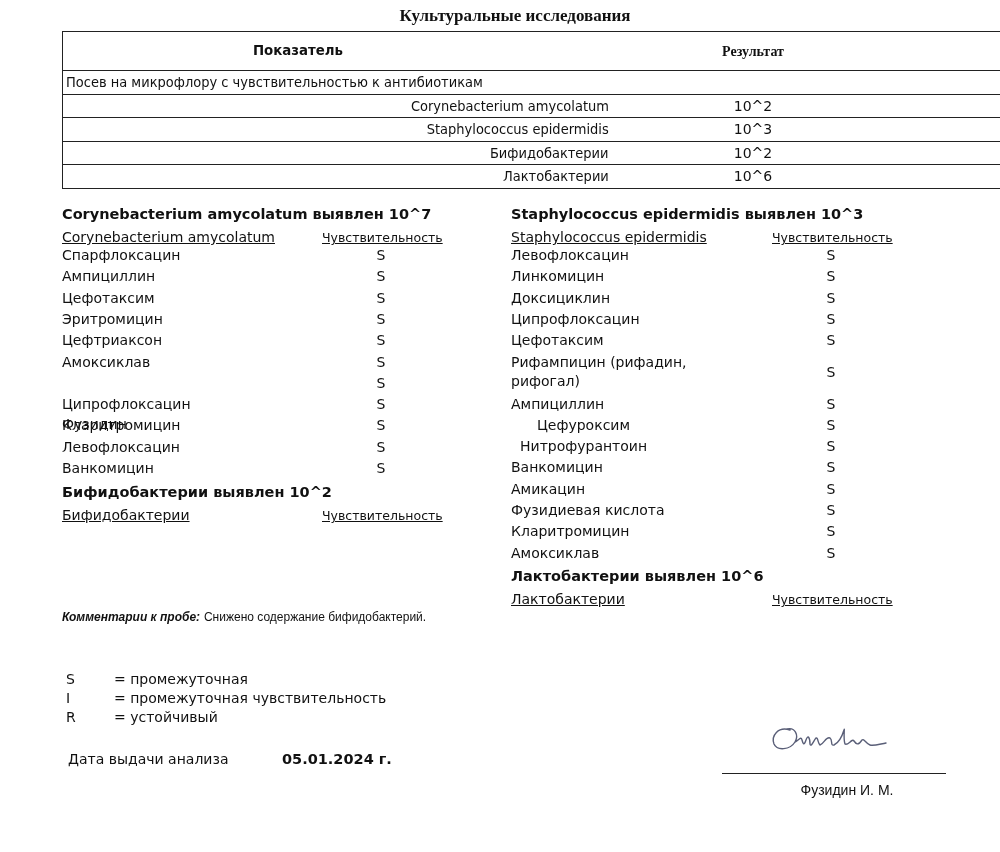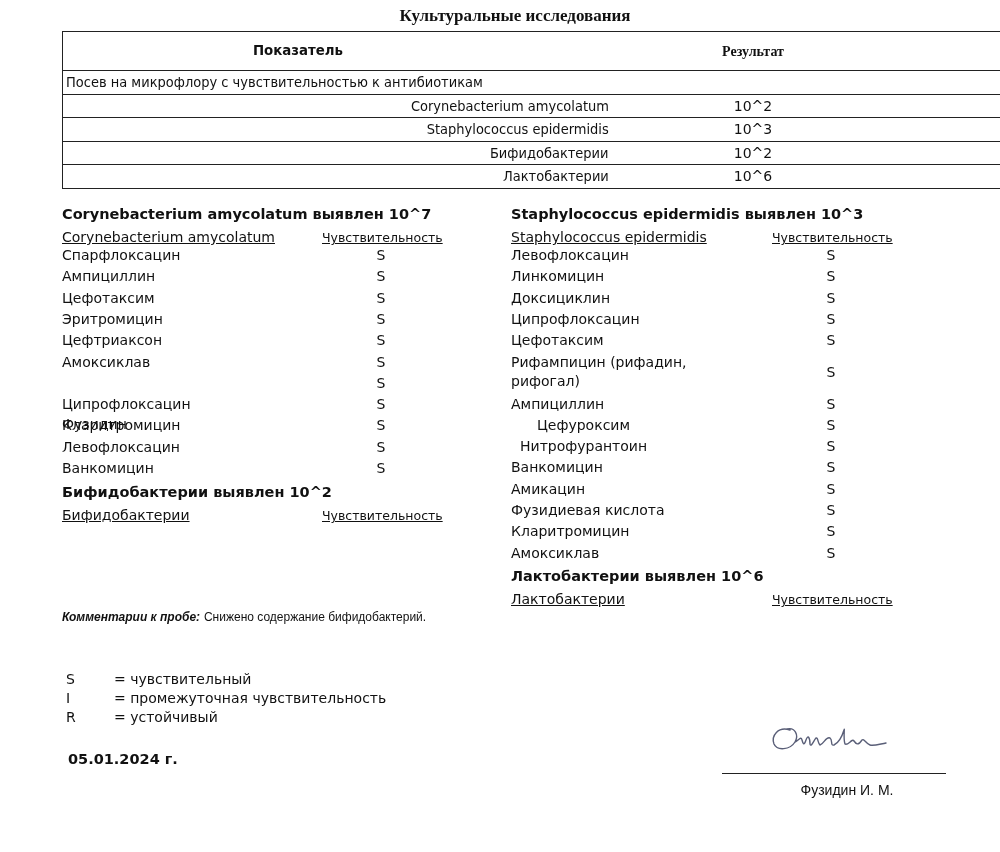--- a/index.html
+++ b/index.html
@@ -126,34 +126,35 @@
   </div>
 
 <div class="abs comment" style="left:62px; top:610px;">
   <b>Комментарии к пробе:</b>
   <span class="t">Снижено содержание бифидобактерий.</span>
 </div>
 
 <div class="abs legend" style="left:66px; top:671px;">
   <div style="display:flex; height:19px;">
     <span style="width:48px;">S</span>
-    <span>= чувствительный</span>
+    <span>= промежуточная</span>
   </div>
   <div style="display:flex; height:19px;">
     <span style="width:48px;">I</span>
     <span>= промежуточная чувствительность</span>
   </div>
   <div style="display:flex; height:19px;">
     <span style="width:48px;">R</span>
     <span>= устойчивый</span>
   </div>
 </div>
 
 <div class="abs dates" style="left:68px; top:751px;">
   <div style="display:flex; height:30px;">
+    <span style="width:214px;">Дата выдачи анализа</span>
     <b>05.01.2024 г.</b>
   </div>
 </div>
 
 <svg class="abs" style="left:768px; top:718px;" width="135" height="42" viewBox="0 0 135 42">
   <path id="sigpath" fill="none" stroke-width="1.4" stroke-linecap="round" d="M22,12 C10,8 3,18 6,26 C9,33 22,32 27,24 C31,17 27,9 19,11 M27,24 C31,22 33,18 34,22 C35,26 36,28 38,22 C40,16 42,20 42,26 C43,30 46,22 48,20 C50,19 50,26 52,27 C56,26 58,18 62,20 C65,22 62,28 66,27 C70,25 73,22 76,12 C77,8 75,20 77,26 C80,28 84,20 86,23 C88,26 90,28 94,22 C96,20 98,26 102,27 C106,28 112,26 118,25" stroke="#5a5f78"></path>
 </svg>
 
 <div class="abs sig-line"></div>
 <div class="abs signer">Фузидин И. М.</div>

